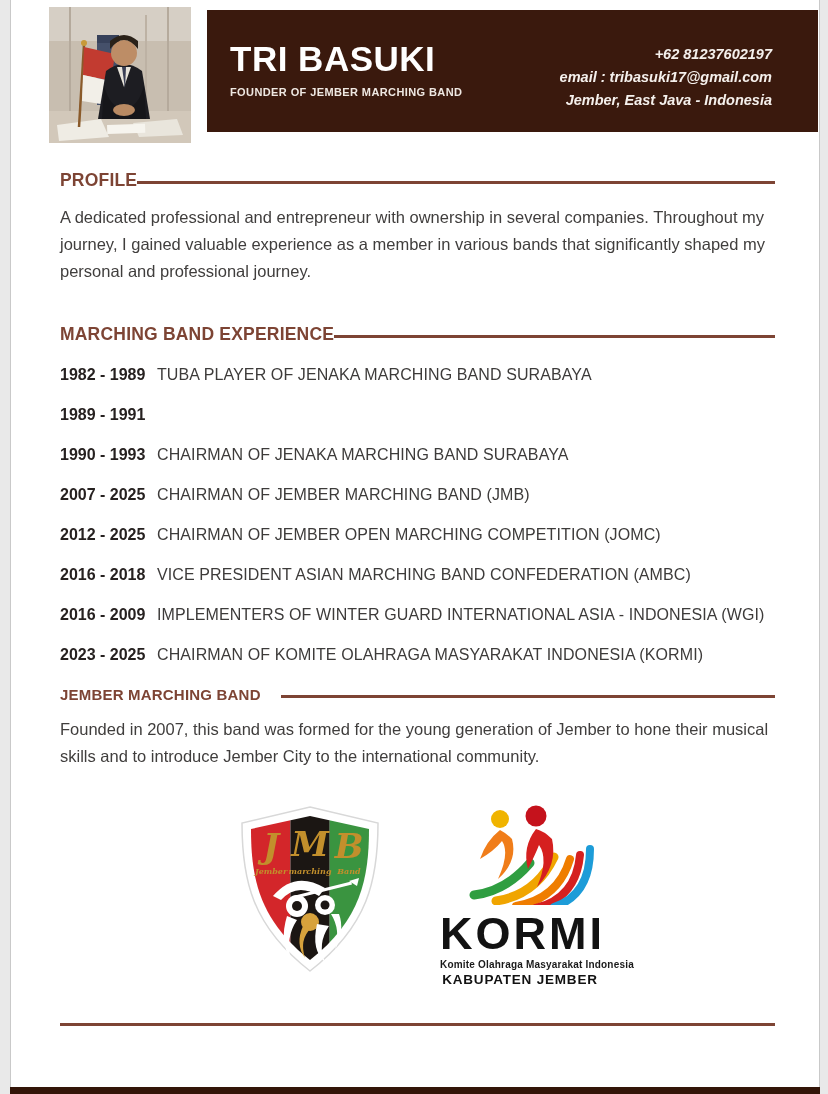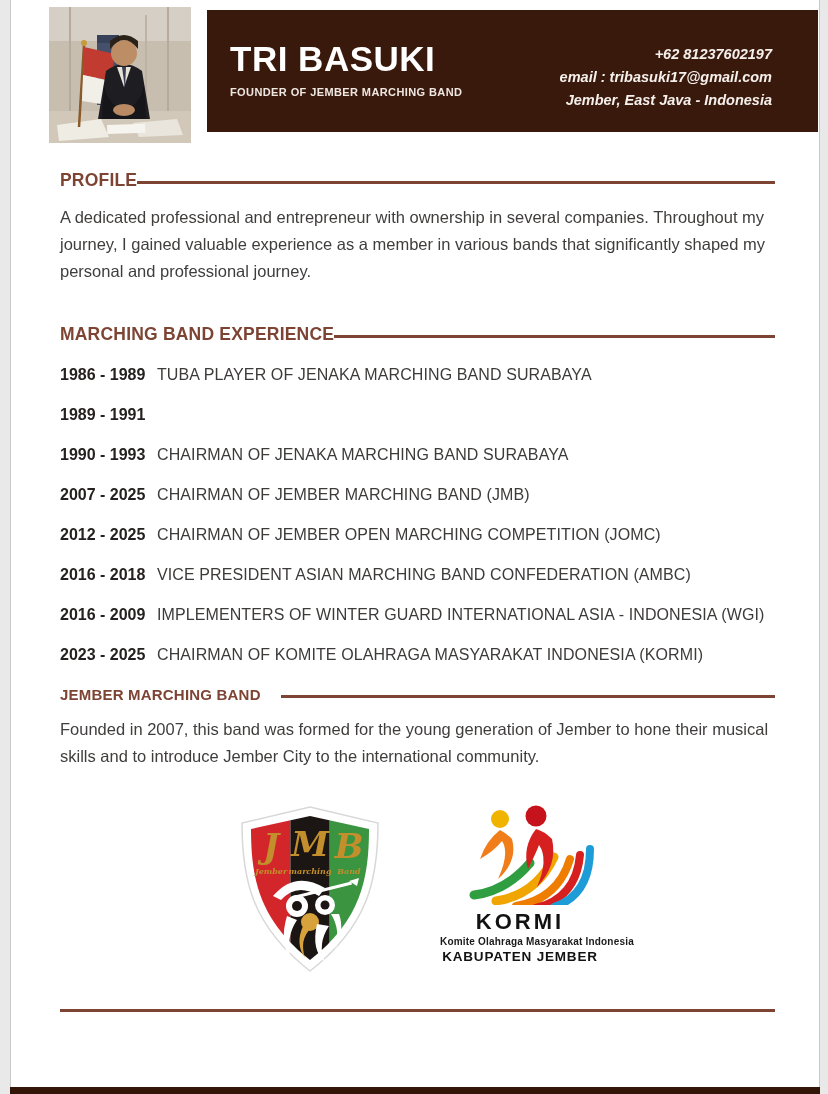--- a/index.html
+++ b/index.html
@@ -33,21 +33,21 @@
   .exp-list { margin-top:21px; }
   .exp-row { display:flex; margin-bottom:22px; }
   .exp-years { width:97px; flex:0 0 97px; font-weight:bold; color:#262120; font-size:16px; white-space:nowrap; }
   .exp-role  { color:#3d3b3a; font-size:16px; letter-spacing:0.1px; white-space:nowrap; }
 
   .band-section { margin-top:13px; }
 
   .logos-row { margin-top:33px; display:flex; align-items:flex-start; padding-left:177px; gap:57px; }
   .jmb-logo { width:146px; height:170px; }
   .kormi-logo { width:160px; text-align:center; }
-  .kormi-title { font-weight:bold; font-size:22px; color:#121212; letter-spacing:3px; line-height:1; margin-top:2px; }
+  .kormi-title { font-weight:bold; font-size:45px; color:#121212; letter-spacing:3px; line-height:1; margin-top:2px; }
   .kormi-sub { font-weight:bold; font-size:10px; color:#1a1a1a; letter-spacing:0.2px; margin-top:3px; white-space:nowrap; }
   .kormi-region { font-weight:bold; font-size:13.5px; color:#121212; letter-spacing:0.8px; margin-top:2px; white-space:nowrap; }
 
   .bottom-rule { margin-top:36px; height:3px; background:#7d4434; }
 </style>
 </head>
 <body>
 
 <div class="screen">
 
@@ -102,21 +102,21 @@
     </div>
     <div class="para">A dedicated professional and entrepreneur with ownership in several companies. Throughout my journey, I gained valuable experience as a member in various bands that significantly shaped my personal and professional journey.</div>
 
     <div class="exp-section">
       <div class="sec-head">
         <span class="h">MARCHING BAND EXPERIENCE</span>
         <span class="rule"></span>
       </div>
       <div class="exp-list">
   <div class="exp-row">
-    <span class="exp-years">1986 - 1989</span>
+    <span class="exp-years">1982 - 1989</span>
     <span class="exp-role">TUBA PLAYER OF JENAKA MARCHING BAND SURABAYA</span>
   </div>
 
   <div class="exp-row">
     <span class="exp-years">1989 - 1991</span>
   </div>
 
   <div class="exp-row">
     <span class="exp-years">1990 - 1993</span>
     <span class="exp-role">CHAIRMAN OF JENAKA MARCHING BAND SURABAYA</span>

